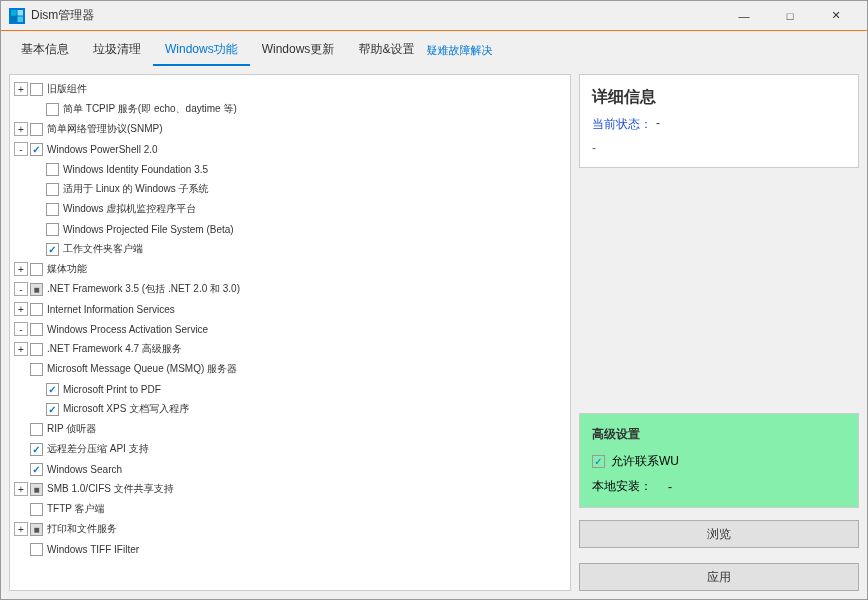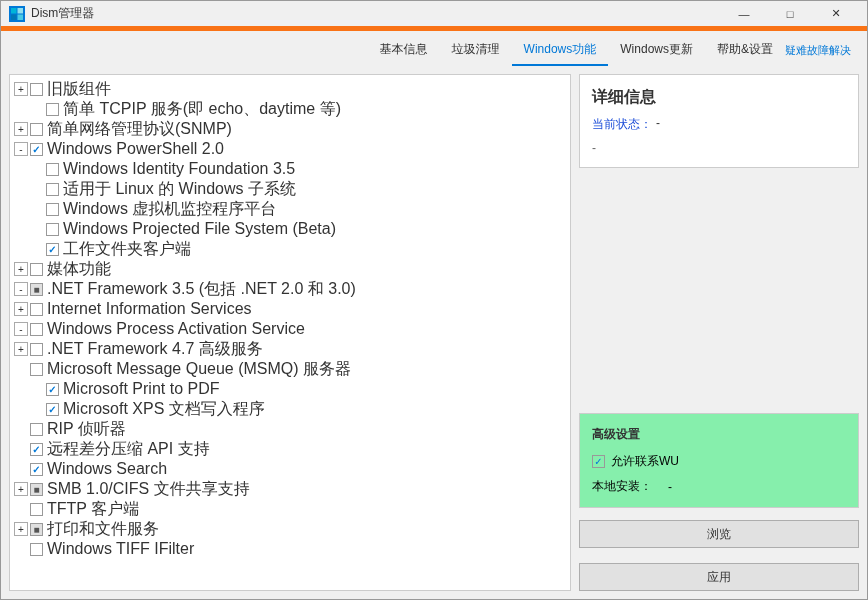--- a/index.html
+++ b/index.html
@@ -18,21 +18,21 @@
       border: 1px solid #999;
       display: flex;
       flex-direction: column;
     }
     .title-bar {
       background: #f0f0f0;
       height: 30px;
       display: flex;
       align-items: center;
       padding: 0 8px;
-      border-bottom: 5px solid #f97316;
+      border-bottom: 1px solid #f97316;
       flex-shrink: 0;
     }
     .title-bar .app-icon {
       width: 16px;
       height: 16px;
       margin-right: 6px;
       background: #0078d7;
       display: flex;
       align-items: center;
       justify-content: center;
@@ -59,21 +59,21 @@
       font-size: 11px;
       color: #333;
     }
 
     .menu-bar {
       display: flex;
       align-items: center;
       padding: 4px 8px 0 8px;
       background: #f0f0f0;
       flex-shrink: 0;
-      justify-content: flex-end;
+      justify-content: flex-start;
     }
     .menu-bar .tabs {
       display: flex;
       gap: 0;
     }
     .menu-tab {
       padding: 6px 12px;
       font-size: 12px;
       cursor: pointer;
       color: #333;
@@ -160,21 +160,21 @@
       align-items: center;
       justify-content: center;
       margin-right: 4px;
       flex-shrink: 0;
       background: white;
       font-size: 10px;
     }
     .checkbox.checked { color: #0078d7; font-weight: bold; }
     .checkbox.partial { background: #e0e0e0; color: #555; }
     .item-label {
-      font-size: 16px;
+      font-size: 10px;
       color: #333;
     }
     .indent-1 { padding-left: 20px; }
 
     .right-panel {
       width: 280px;
       display: flex;
       flex-direction: column;
       gap: 8px;
       flex-shrink: 0;

